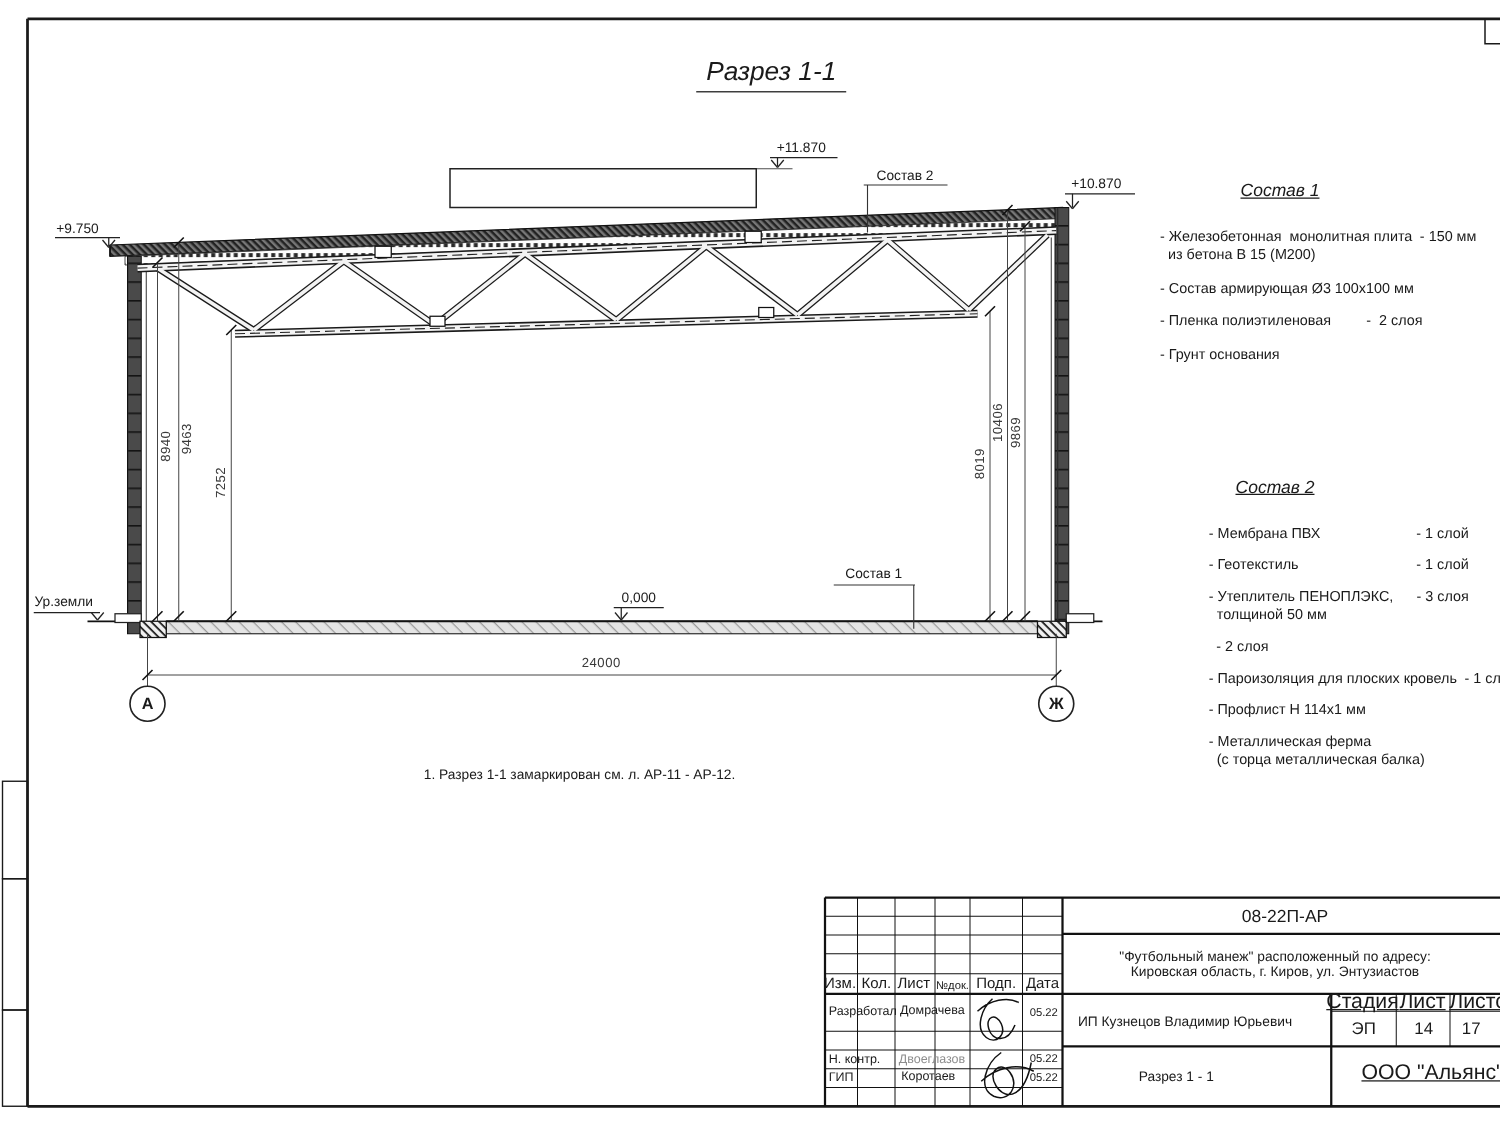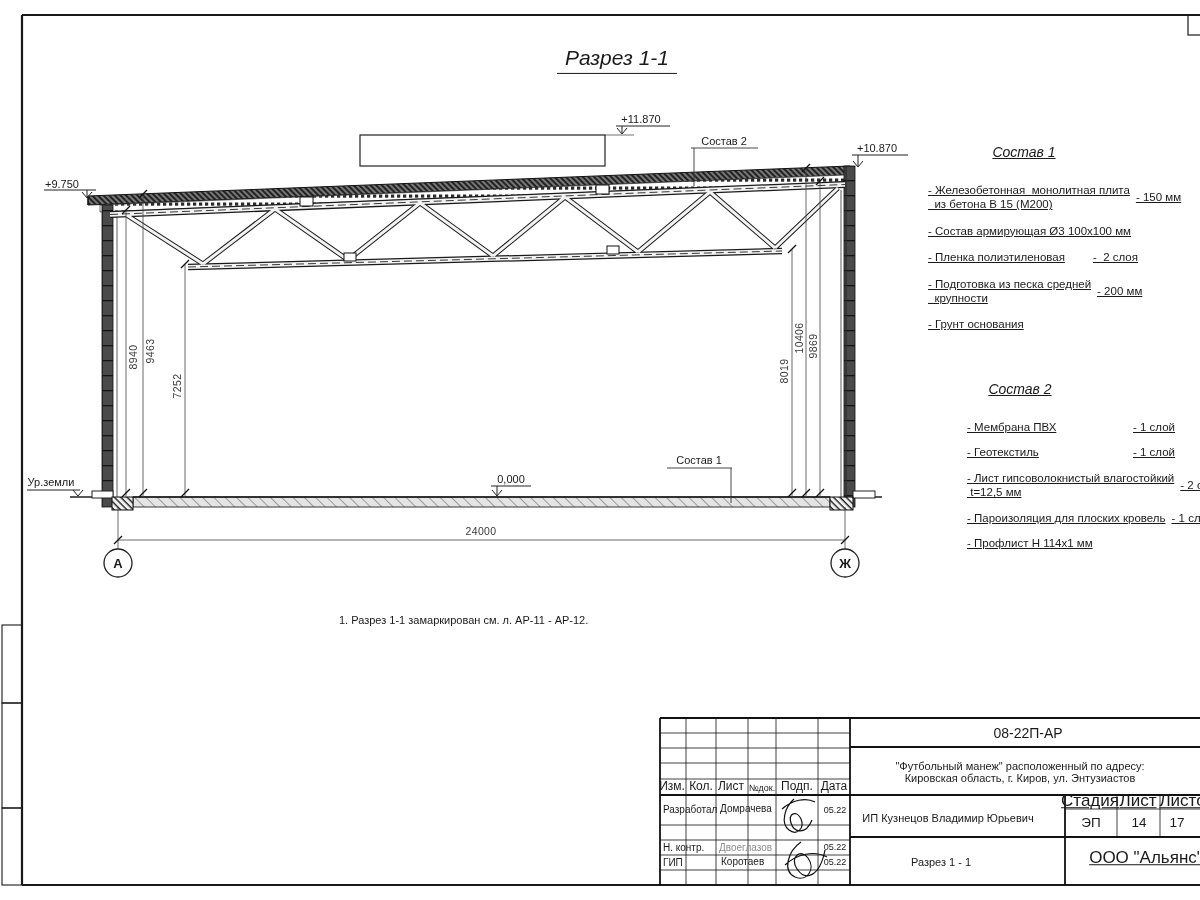--- a/index.html
+++ b/index.html
@@ -7,21 +7,21 @@
         font-family:"Liberation Sans",sans-serif;color:#1a1a1a;padding-left:32px;}
   svg.lines{position:absolute;left:0;top:0;}
   .lbl{position:absolute;white-space:pre;font-size:11px;line-height:1.15;color:#1a1a1a;}
   .ctr{transform:translate(-50%,-50%);}
   .rot{transform:translate(-50%,-50%) rotate(-90deg);}
   .dim{font-size:10.5px;color:#3a3a3a;letter-spacing:.4px;}
   .drawtitle{font-size:21px;font-style:italic;border-bottom:1.6px solid #1a1a1a;padding:0 8px 3px;}
   .axisletter{font-size:13px;font-weight:bold;}
   .sostav{position:absolute;}
   .sostav-title{font-size:14px;font-style:italic;text-decoration:underline;text-align:center;margin-bottom:23px;}
-  .s-item{display:flex;justify-content:space-between;align-items:center;font-size:11.5px;line-height:1.25;text-decoration:underline;}
+  .s-item{display:flex;justify-content:space-between;align-items:flex-start;font-size:11.5px;line-height:1.25;}
   .s1 .s-item{margin-bottom:12px;}
   .s2 .s-item{margin-bottom:11px;margin-left:39px;}
   .s-name{white-space:pre;}
   .s-qty{white-space:pre;margin-left:6px;}
   .note{font-size:11px;text-align:center;}
   .st{font-size:12px;}
   .st-b{font-size:17px;text-decoration:underline;}
   .st-lg{font-size:14px;}
   .st-md{font-size:11px;}
   .st-sm{font-size:10px;}
@@ -264,51 +264,54 @@
       </div>
   <div class="s-item">
         <span class="s-name">- Состав армирующая Ø3 100х100 мм</span>
         <span class="s-qty"></span>
       </div>
   <div class="s-item">
         <span class="s-name">- Пленка полиэтиленовая</span>
         <span class="s-qty">-  2 слоя</span>
       </div>
   <div class="s-item">
-        <span class="s-name">- Подготовка из песка средней
-  крупности</span>
-        <span class="s-qty">- 200 мм</span>
-      </div>
-  <div class="s-item">
         <span class="s-name">- Грунт основания</span>
         <span class="s-qty"></span>
       </div>
 </div>
 
 <div class="sostav s2" style="left:928px;top:381px;width:247px">
   <div class="sostav-title" style="padding-right:63px">Состав 2</div>
   <div class="s-item">
         <span class="s-name">- Мембрана ПВХ</span>
         <span class="s-qty">- 1 слой</span>
       </div>
   <div class="s-item">
         <span class="s-name">- Геотекстиль</span>
         <span class="s-qty">- 1 слой</span>
       </div>
   <div class="s-item">
-        <span class="s-name">- Лист гипсоволокнистый влагостойкий
- t=12,5 мм</span>
+        <span class="s-name">- Утеплитель ПЕНОПЛЭКС,
+  толщиной 50 мм</span>
+        <span class="s-qty">- 3 слоя</span>
+      </div>
+  <div class="s-item">
         <span class="s-qty">- 2 слоя</span>
       </div>
   <div class="s-item">
         <span class="s-name">- Пароизоляция для плоских кровель</span>
         <span class="s-qty">- 1 слой</span>
       </div>
   <div class="s-item">
         <span class="s-name">- Профлист Н 114х1 мм</span>
+        <span class="s-qty"></span>
+      </div>
+  <div class="s-item">
+        <span class="s-name">- Металлическая ферма
+  (с торца металлическая балка)</span>
         <span class="s-qty"></span>
       </div>
 </div>
 
 <div class="lbl ctr st" style="left:672px;top:787px">Изм.</div>
 <div class="lbl ctr st" style="left:701px;top:787px">Кол.</div>
 <div class="lbl ctr st" style="left:731px;top:787px">Лист</div>
 <div class="lbl ctr st-xs" style="left:762px;top:788px">№док.</div>
 <div class="lbl ctr st" style="left:797px;top:787px">Подп.</div>
 <div class="lbl ctr st" style="left:834px;top:787px">Дата</div>

